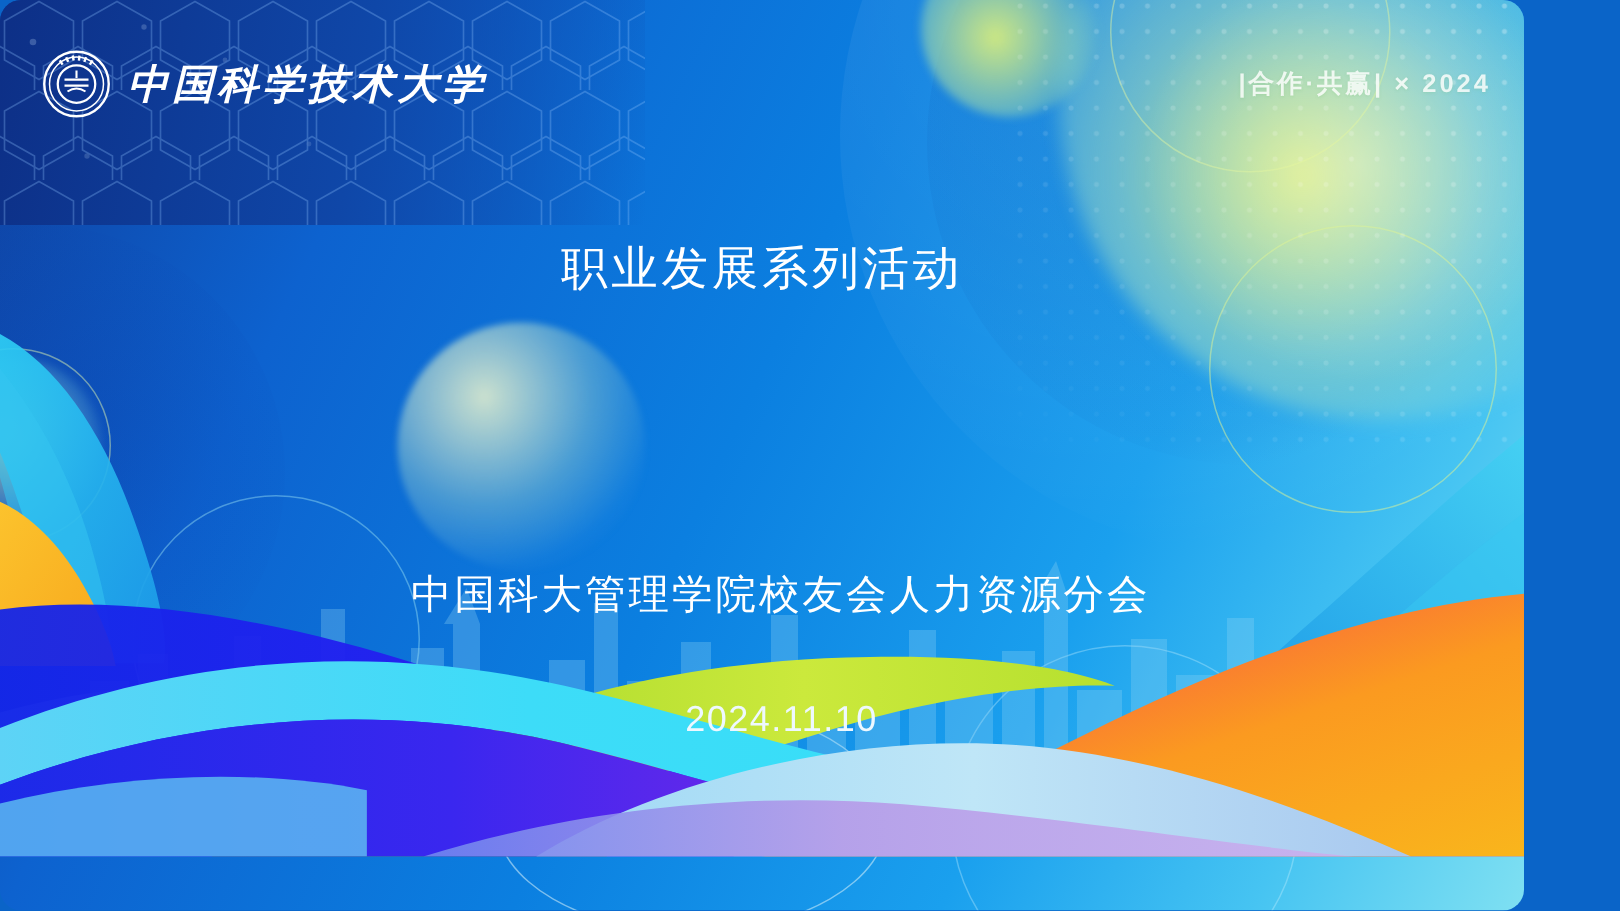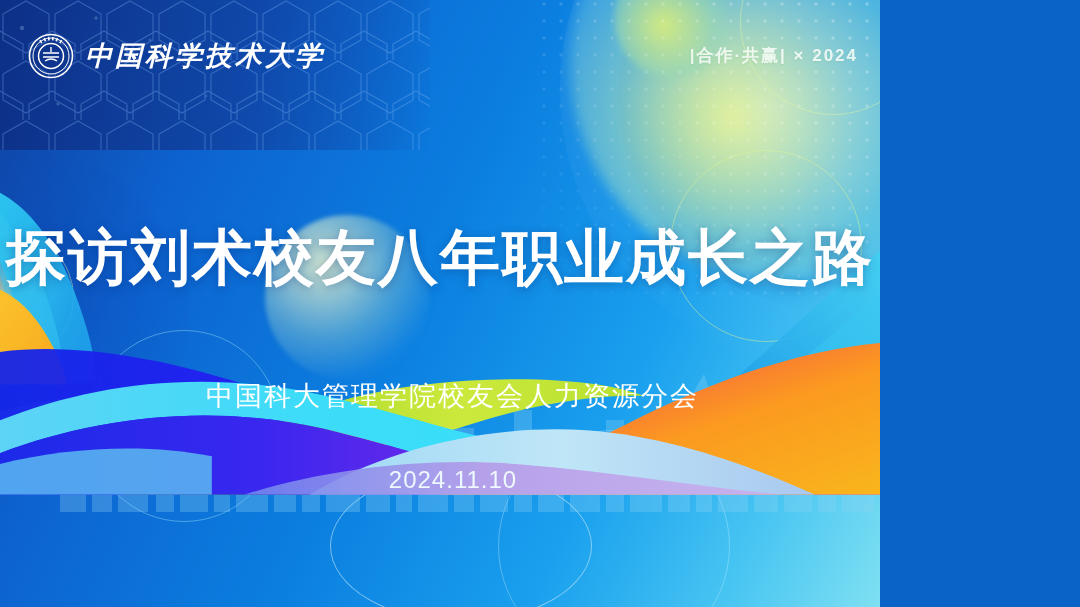--- a/index.html
+++ b/index.html
@@ -1,22 +1,23 @@
 <!DOCTYPE html>
 <html><head>
 <meta charset="utf-8">
 <style>
   html,body{margin:0;padding:0;background:#0a64c8;}
   body{font-family:"Liberation Sans","DejaVu Sans",sans-serif;}
 
   #poster{
     position:relative;
-    width:880px;height:607px;
+    width:1016px;height:607px;
     overflow:hidden;
     background:linear-gradient(115deg,#0f3f9e 0%,#0d62cf 22%,#0b7fe0 48%,#1aa0ee 70%,#46c4f2 86%,#7fe0f2 100%);
+    border-radius:14px;
   }
   .layer{position:absolute;inset:0;pointer-events:none;}
   .clip{position:absolute;}
 
   
   .hexcorner{
     left:0;top:0;width:430px;height:150px;
     background:
       linear-gradient(100deg,#0d2f86 0%,#0f47a8 55%,rgba(14,92,210,0) 100%);
   }
@@ -347,17 +348,17 @@
         <rect x="32" y="7" width="1.6" height="3.4" transform="rotate(34 32.8 8.7)"></rect>
       </g>
     </svg>
     <div class="logo-text">
       <div class="logo-cn">中国科学技术大学</div>
     </div>
   </div>
 
   <div class="tagline">|合作·共赢| × 2024</div>
 
-  <div class="title">探访刘术校友八年职业成长之路</div>
+  <div class="subtitle">职业发展系列活动</div>
   <div class="org">中国科大管理学院校友会人力资源分会</div>
   <div class="date">2024.11.10</div>
 
 </div>
 
 </body></html>

